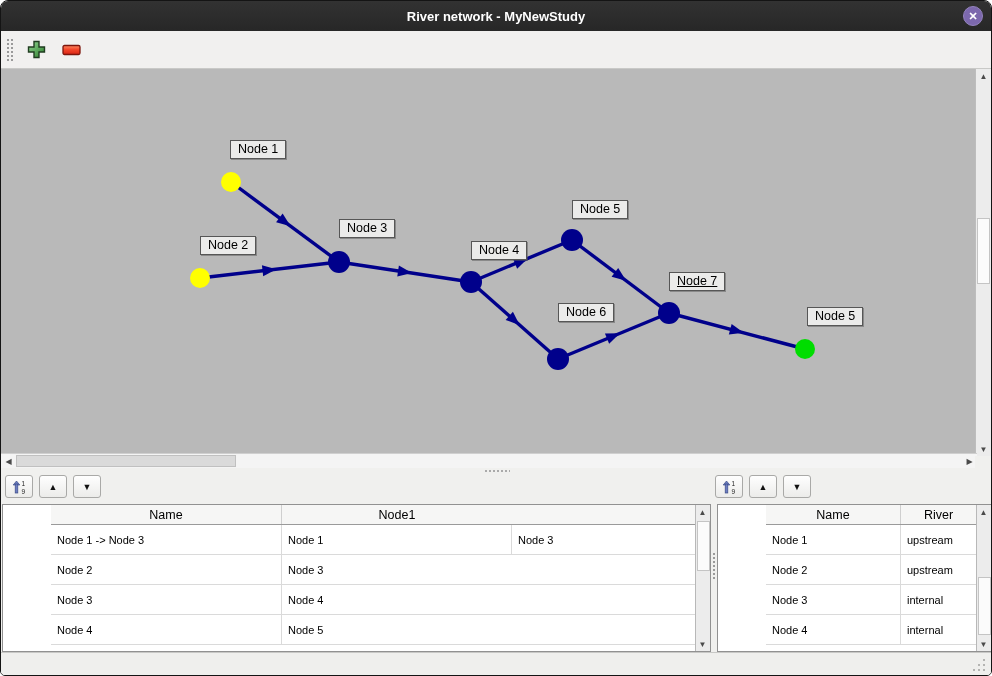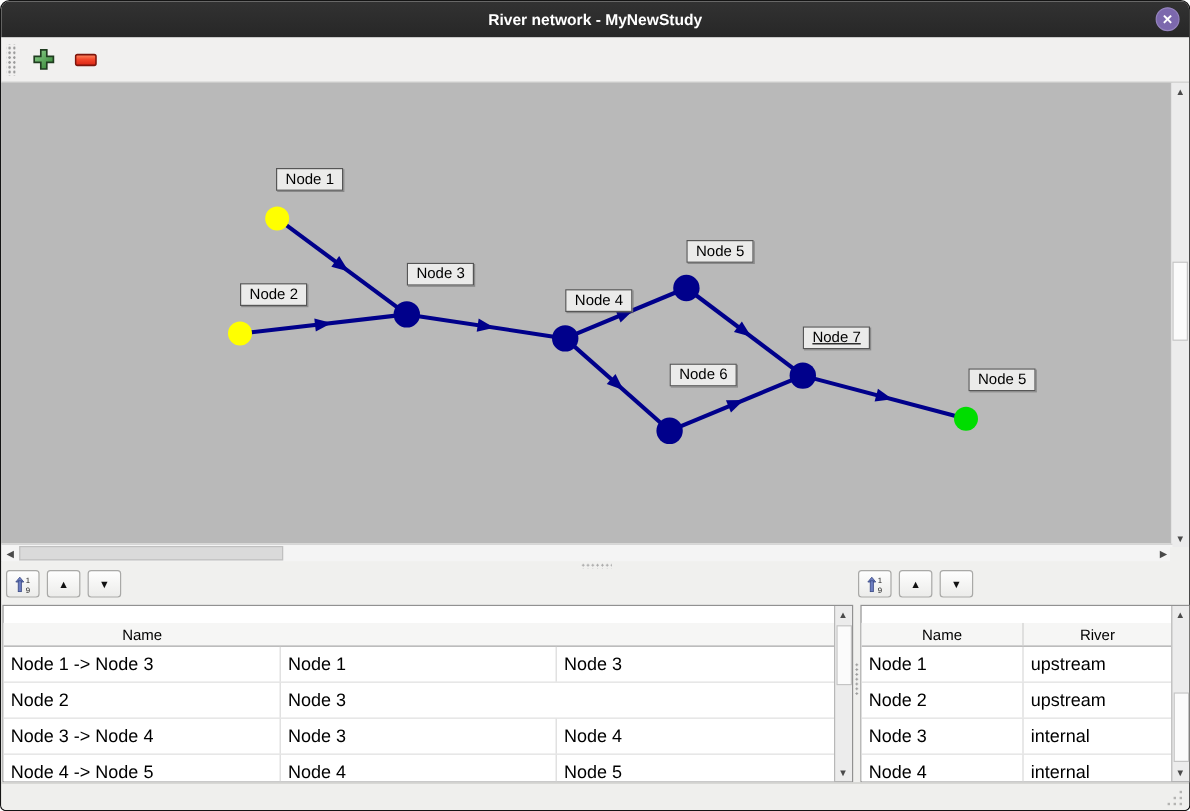--- a/index.html
+++ b/index.html
@@ -49,27 +49,27 @@
                     background-image:radial-gradient(#aaaaaa 0.8px, transparent 1px);
                     background-size:4px 4px; cursor:row-resize; }
   .btn-group { position:absolute; top:7px; display:flex; gap:6px; }
   .sq-btn { width:28px; height:23px; background:linear-gradient(#fefefe,#ececea);
             border:1px solid #a9a9a7; border-radius:3px; display:flex; align-items:center;
             justify-content:center; font-size:9px; color:#111; cursor:pointer; }
 
   
   .tables { position:relative; height:148px; background:#f0f0ee; }
   .tbl-container { position:absolute; top:0; height:148px; border:1px solid #919191; background:#fff; }
-  .qtable { position:absolute; left:0; top:14px; bottom:0; overflow:hidden; background:#fff; }
+  .qtable { position:absolute; left:0; top:0; bottom:0; overflow:hidden; background:#fff;padding-left:48px; }
   .thead { display:grid; height:20px; background:#f6f6f5; border-bottom:1px solid #9a9a9a; }
   .th { display:flex; align-items:center; justify-content:center; font-size:12.5px; color:#000;
         border-right:1px solid #cfcfcf; cursor:pointer; }
   .th:last-child { border-right:none; }
   .tr { display:grid; height:30px; border-bottom:1px solid #dadada; background:#fff; }
-  .td { display:flex; align-items:center; padding-left:6px; font-size:15px; color:#000;
+  .td { display:flex; align-items:center; padding-left:6px; font-size:11px; color:#000;
         border-right:1px solid #dadada; overflow:hidden; cursor:default; }
   .td:last-child { border-right:none; }
   .tscroll { position:absolute; right:0; top:0; bottom:0; width:15px; background:#ececec;
              border-left:1px solid #b8b8b8; }
   .splitter { position:absolute; left:710px; top:0; width:6px; height:148px; cursor:col-resize; }
   .split-dots { margin:48px auto 0; width:4px; height:28px;
                 background-image:radial-gradient(#9a9a9a 0.8px, transparent 1px); background-size:4px 4px; }
 
   
   .statusbar { height:24px; background:#efefed; border-top:1px solid #c8c8c6; position:relative; }
@@ -204,38 +204,37 @@
       </div>
     </div>
   </div>
 
   <div class="tables">
 
     <div class="tbl-container" style="left:1px; width:709px;">
       <div class="qtable" style="right:15px;">
         <div class="thead" style="grid-template-columns:231px 230px 1fr;">
           <div class="th">Name</div>
+          <div class="th">Node1</div>
         </div>
         <div>
             <div class="tr" style="grid-template-columns:231px 230px 1fr;">
             <div class="td">Node 1 -&gt; Node 3</div>
             <div class="td">Node 1</div>
             <div class="td">Node 3</div>
           </div>
             <div class="tr" style="grid-template-columns:231px 230px 1fr;">
             <div class="td">Node 2</div>
             <div class="td">Node 3</div>
           </div>
             <div class="tr" style="grid-template-columns:231px 230px 1fr;">
-            <div class="td">Node 3 -&gt; Node 4</div>
             <div class="td">Node 3</div>
             <div class="td">Node 4</div>
           </div>
             <div class="tr" style="grid-template-columns:231px 230px 1fr;">
-            <div class="td">Node 4 -&gt; Node 5</div>
             <div class="td">Node 4</div>
             <div class="td">Node 5</div>
           </div>
           </div>
       </div>
       <div class="tscroll">
         <span class="scroll-arrow" style="top:0; left:-1px;">▲</span>
         <div class="vthumb" style="top:16px; height:50px;"></div>
         <span class="scroll-arrow" style="bottom:0; left:-1px;">▼</span>
       </div>

